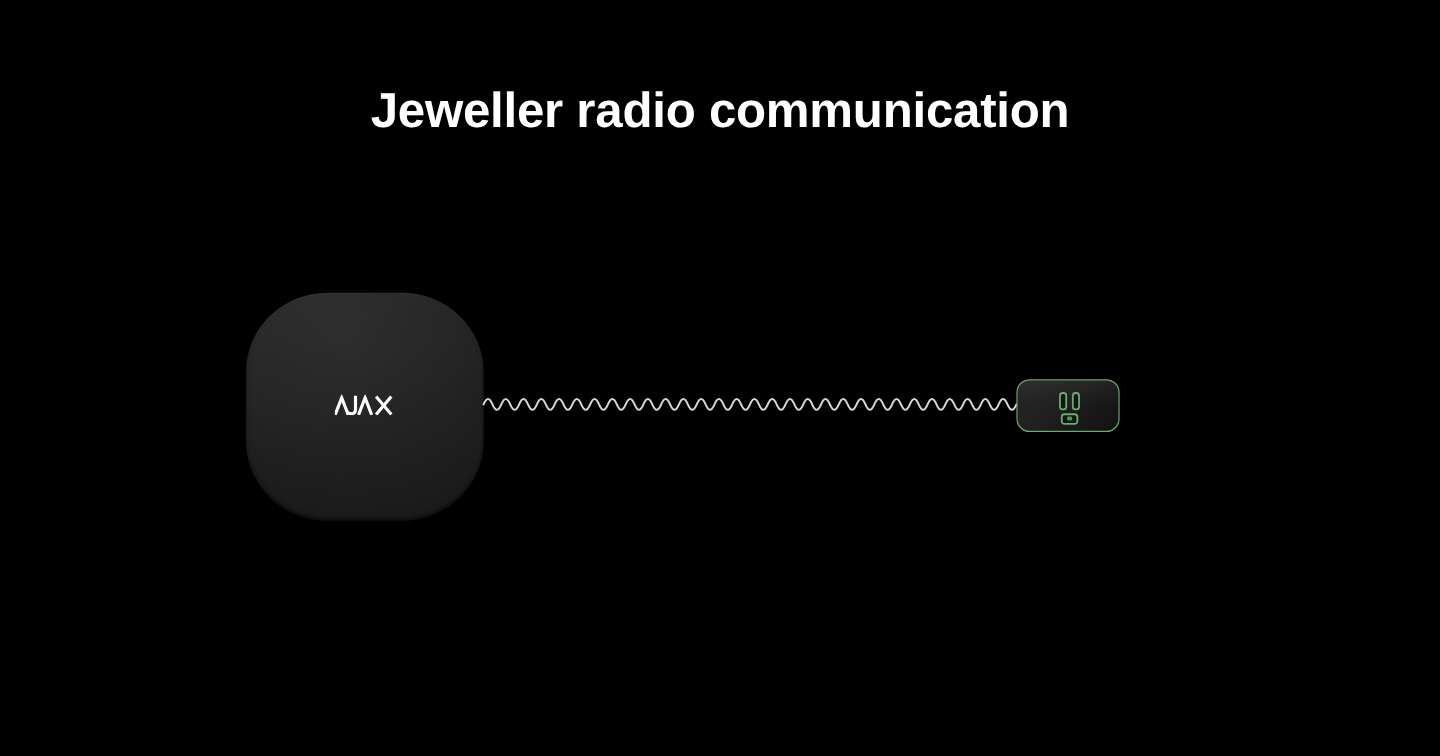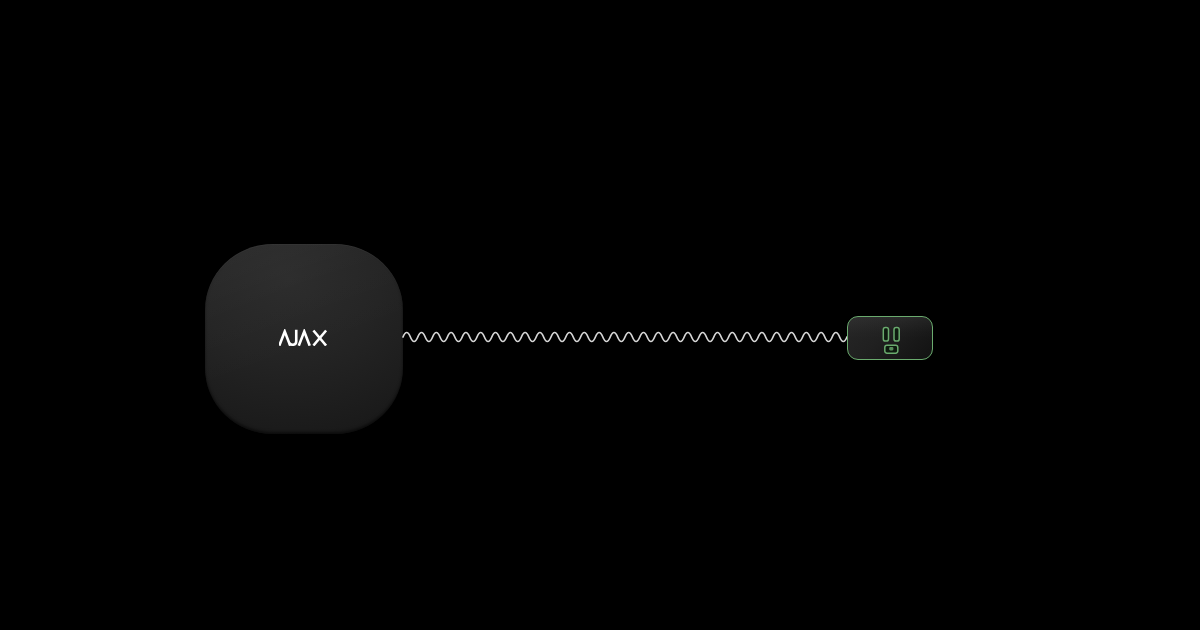--- a/index.html
+++ b/index.html
@@ -111,20 +111,21 @@
     width: 86px;
     height: 44px;
   }
   #socket-face svg { display: block; }
 </style>
 </head>
 <body>
 
 <div id="scene">
 
+  <div id="page-title">Jeweller radio communication</div>
 
   <div id="hub">
     <div id="hub-sheen"></div>
 
     <div id="hub-logo">
       <svg width="50" height="17" viewBox="0 0 100 34" aria-hidden="true">
         <g fill="none" stroke="#ffffff" stroke-width="5.2" stroke-linecap="square" stroke-linejoin="miter">
 
           <path d="M1.5 31 L11.5 5 L21.5 31"></path>
 

